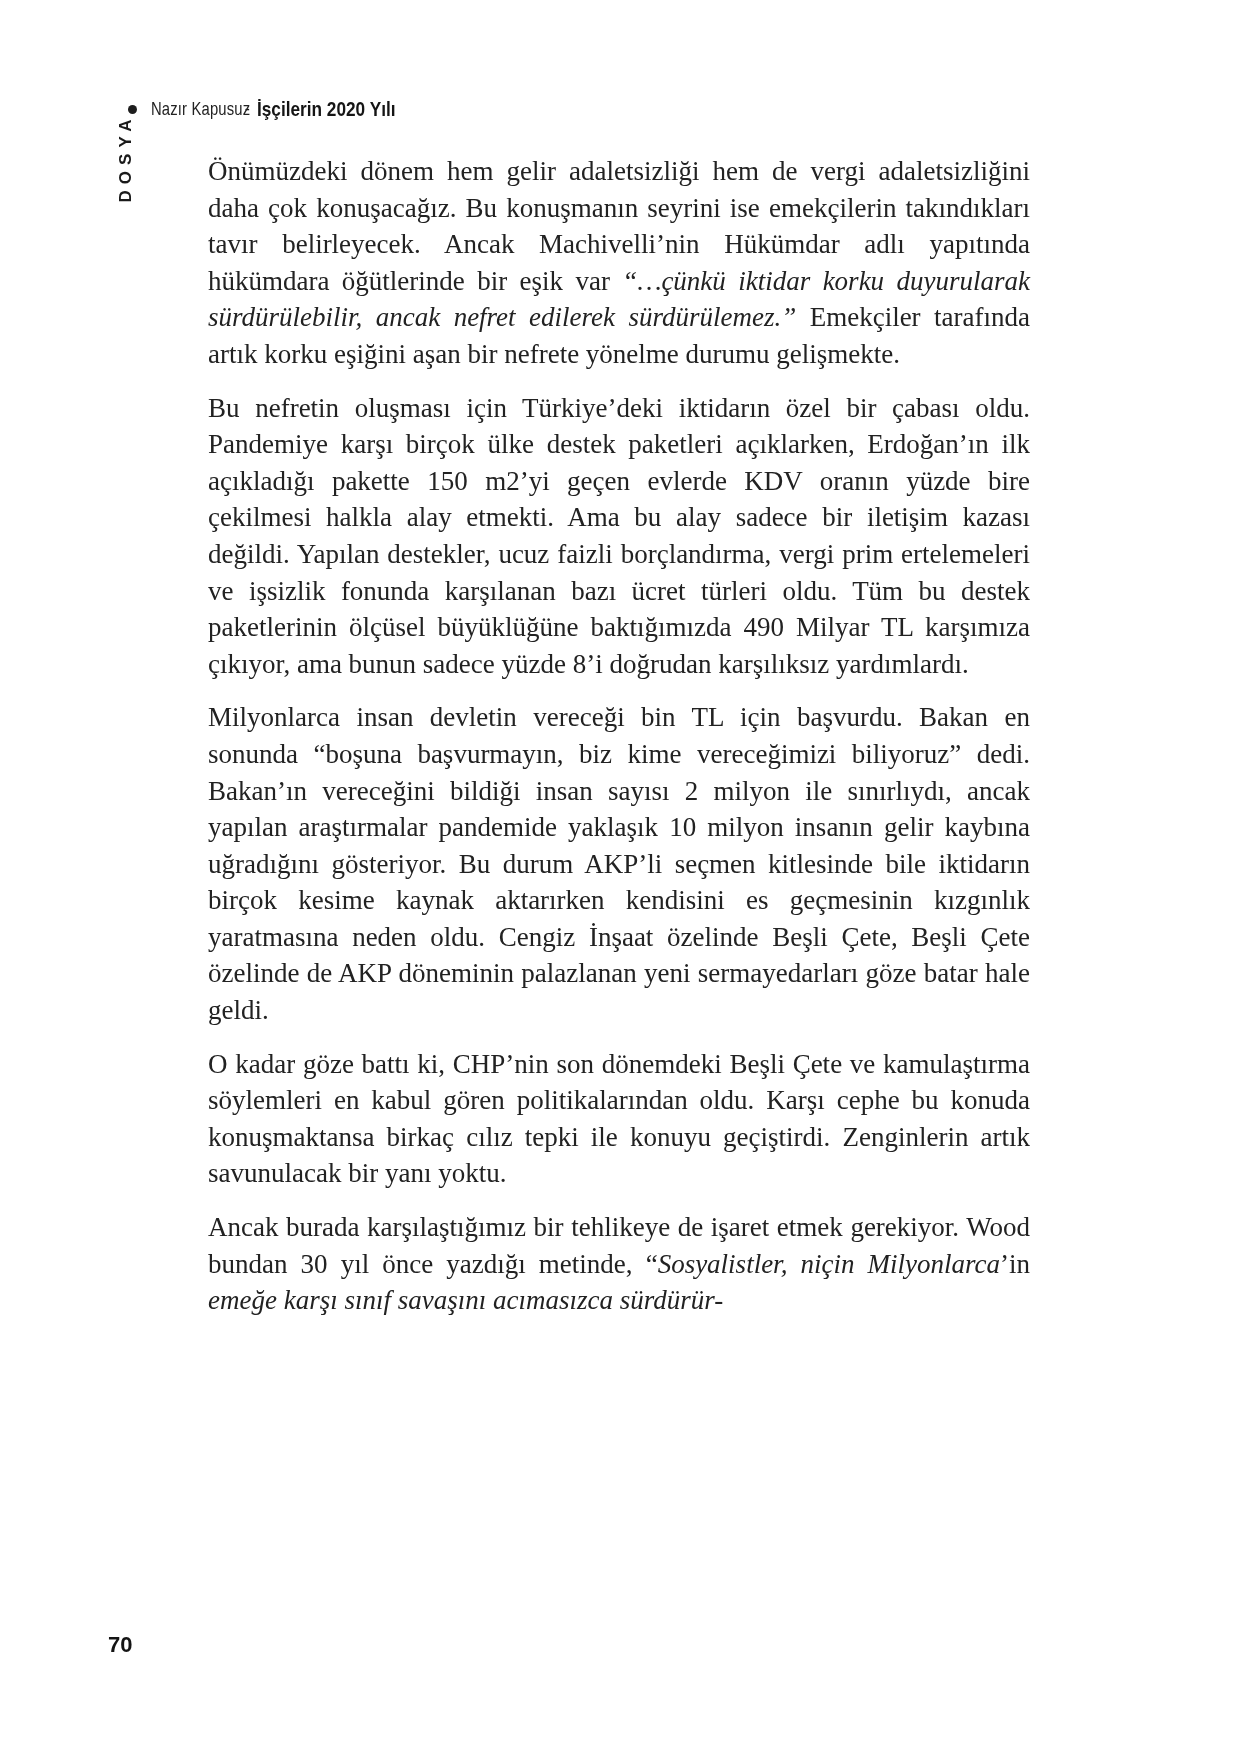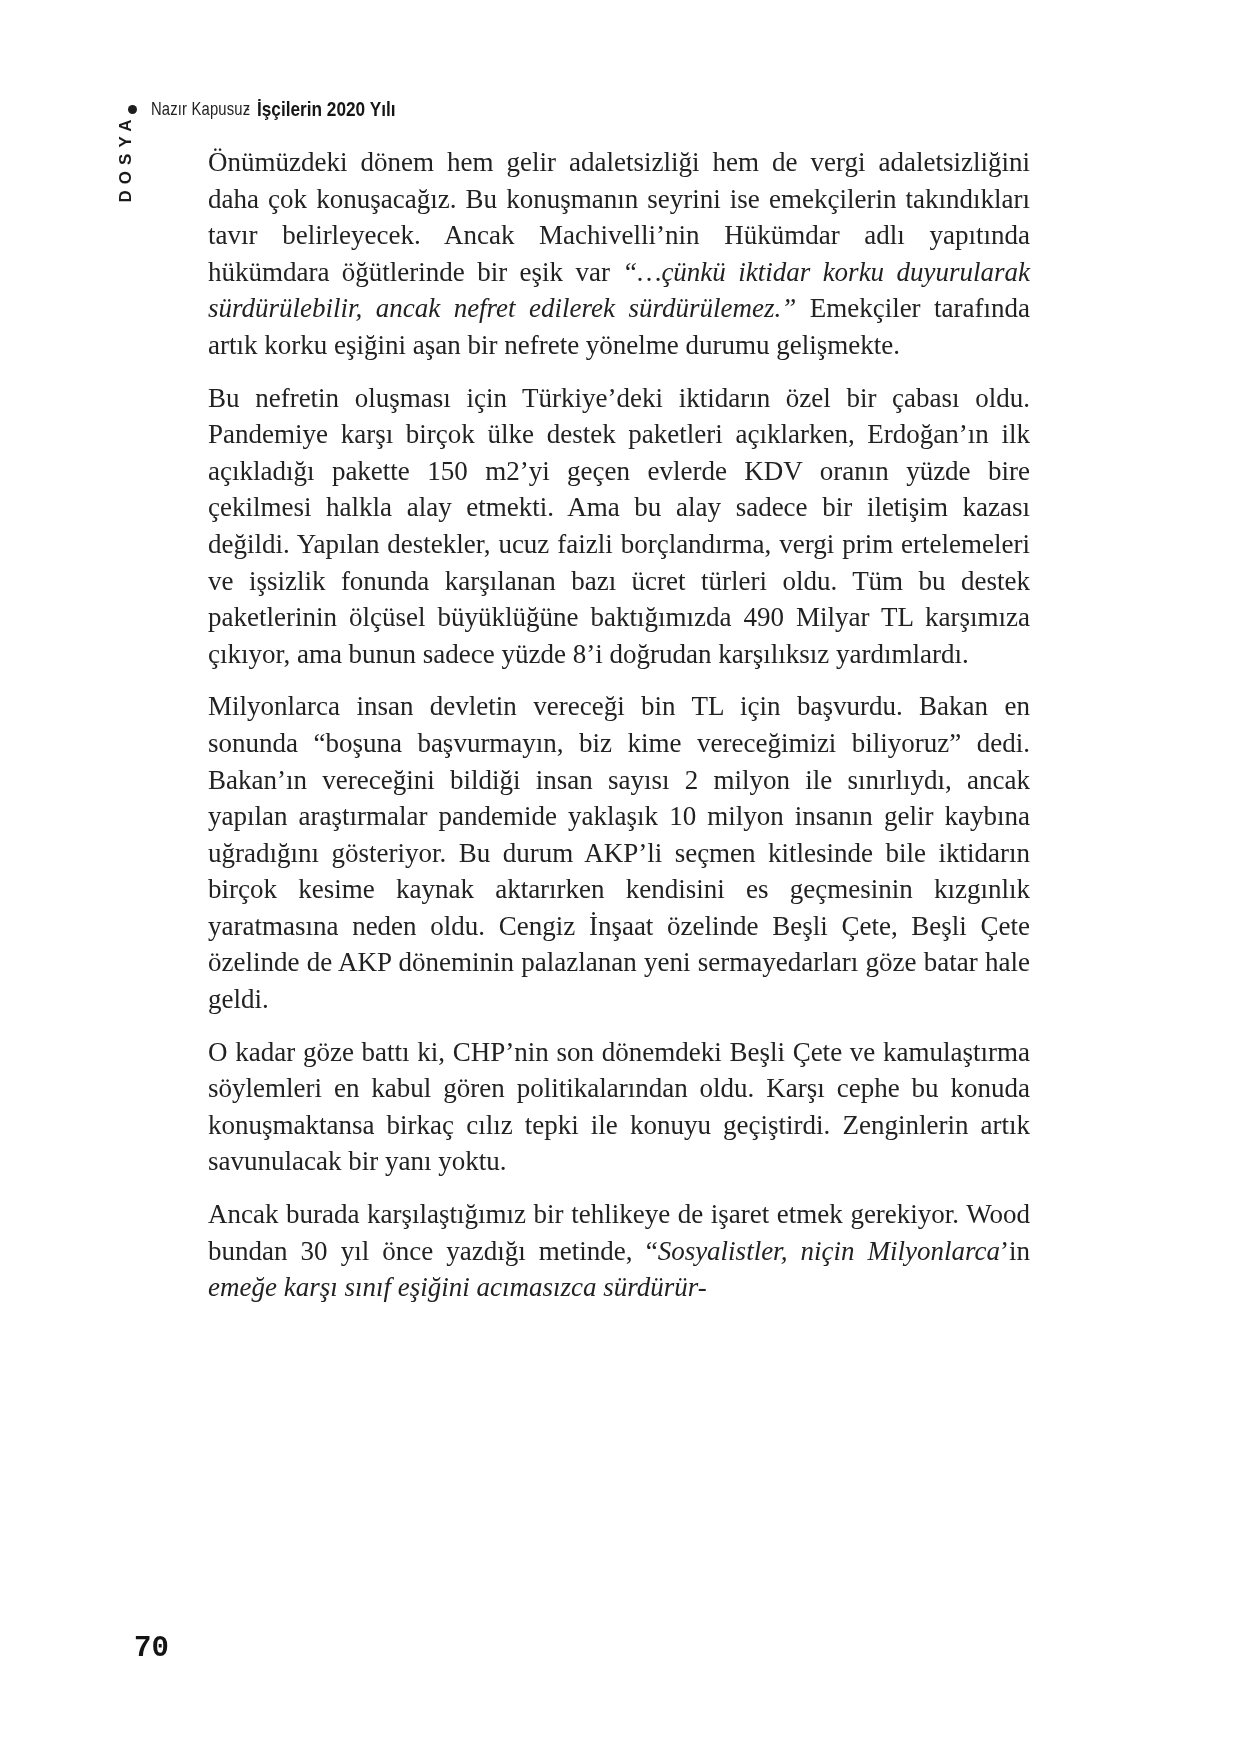--- a/index.html
+++ b/index.html
@@ -81,36 +81,35 @@
       position: absolute;
       left: 208px;
       top: 136px;
       width: 822px;
       font-family: "Liberation Serif", "DejaVu Serif", serif;
       font-size: 27px;
       line-height: 36.6px;
       color: #222;
     }
     .content p {
-      margin: 8px 0 16px 0;
+      margin: 17px 0 16px 0;
       text-align: justify;
       hyphens: manual;
     }
     .content em {
       font-style: italic;
     }
     .page-number {
       position: absolute;
       left: 108px;
       top: 1632px;
-      font-family: Liberation Mono, monospace;
+      font-family: Liberation Sans, sans-serif;
       font-weight: bold;
-      font-size: 29px;
+      font-size: 22px;
       color: #141414;
-      margin-left: 26px;
     }
   </style>
 </head>
 <body>
 
 <div class="running-header">
   <span class="bullet"></span>
   <span class="author">Nazır Kapusuz</span>
   <span class="title-wrap">
     <span class="sep">-</span>
@@ -129,17 +128,17 @@
   <p>
     <span>Bu nefretin oluşması için Türkiye’deki iktidarın özel bir çabası oldu. Pandemiye karşı birçok ülke destek paketleri açıklarken, Erdoğan’ın ilk açıkladığı pakette 150 m2’yi geçen evlerde KDV oranın yüzde bire çekilmesi halkla alay etmekti. Ama bu alay sadece bir iletişim kazası değildi. Yapılan destekler, ucuz faizli borçlandırma, vergi prim ertelemeleri ve işsizlik fonunda karşılanan bazı ücret türleri oldu. Tüm bu destek paketlerinin ölçüsel büyüklüğüne baktığımızda 490 Milyar TL karşımıza çıkıyor, ama bunun sadece yüzde 8’i doğrudan karşılıksız yardımlardı.</span>
   </p>
   <p>
     <span>Milyonlarca insan devletin vereceği bin TL için başvurdu. Bakan en sonunda “boşuna başvurmayın, biz kime vereceğimizi biliyoruz” dedi. Bakan’ın vereceğini bildiği insan sayısı 2 milyon ile sınırlıydı, ancak yapılan araştırmalar pandemide yaklaşık 10 milyon insanın gelir kaybına uğradığını gösteriyor. Bu durum AKP’li seçmen kitlesinde bile iktidarın birçok kesime kaynak aktarırken kendisini es geçmesinin kızgınlık yaratmasına neden oldu. Cengiz İnşaat özelinde Beşli Çete, Beşli Çete özelinde de AKP döneminin palazlanan yeni sermayedarları göze batar hale geldi.</span>
   </p>
   <p>
     <span>O kadar göze battı ki, CHP’nin son dönemdeki Beşli Çete ve kamulaştırma söylemleri en kabul gören politikalarından oldu. Karşı cephe bu konuda konuşmaktansa birkaç cılız tepki ile konuyu geçiştirdi. Zenginlerin artık savunulacak bir yanı yoktu.</span>
   </p>
   <p>
-    <span>Ancak burada karşılaştığımız bir tehlikeye de işaret etmek gerekiyor. Wood bundan 30 yıl önce yazdığı metinde, “</span><em>Sosyalistler, niçin Milyonlarca</em><span>’in </span><em>emeğe karşı sınıf eşiğini acımasızca sürdürür-</em>
+    <span>Ancak burada karşılaştığımız bir tehlikeye de işaret etmek gerekiyor. Wood bundan 30 yıl önce yazdığı metinde, “</span><em>Sosyalistler, niçin Milyonlarca</em><span>’in </span><em>emeğe karşı sınıf savaşını acımasızca sürdürür-</em>
   </p>
 </div>
 
 <div class="page-number">70</div>
 
 </body></html>

